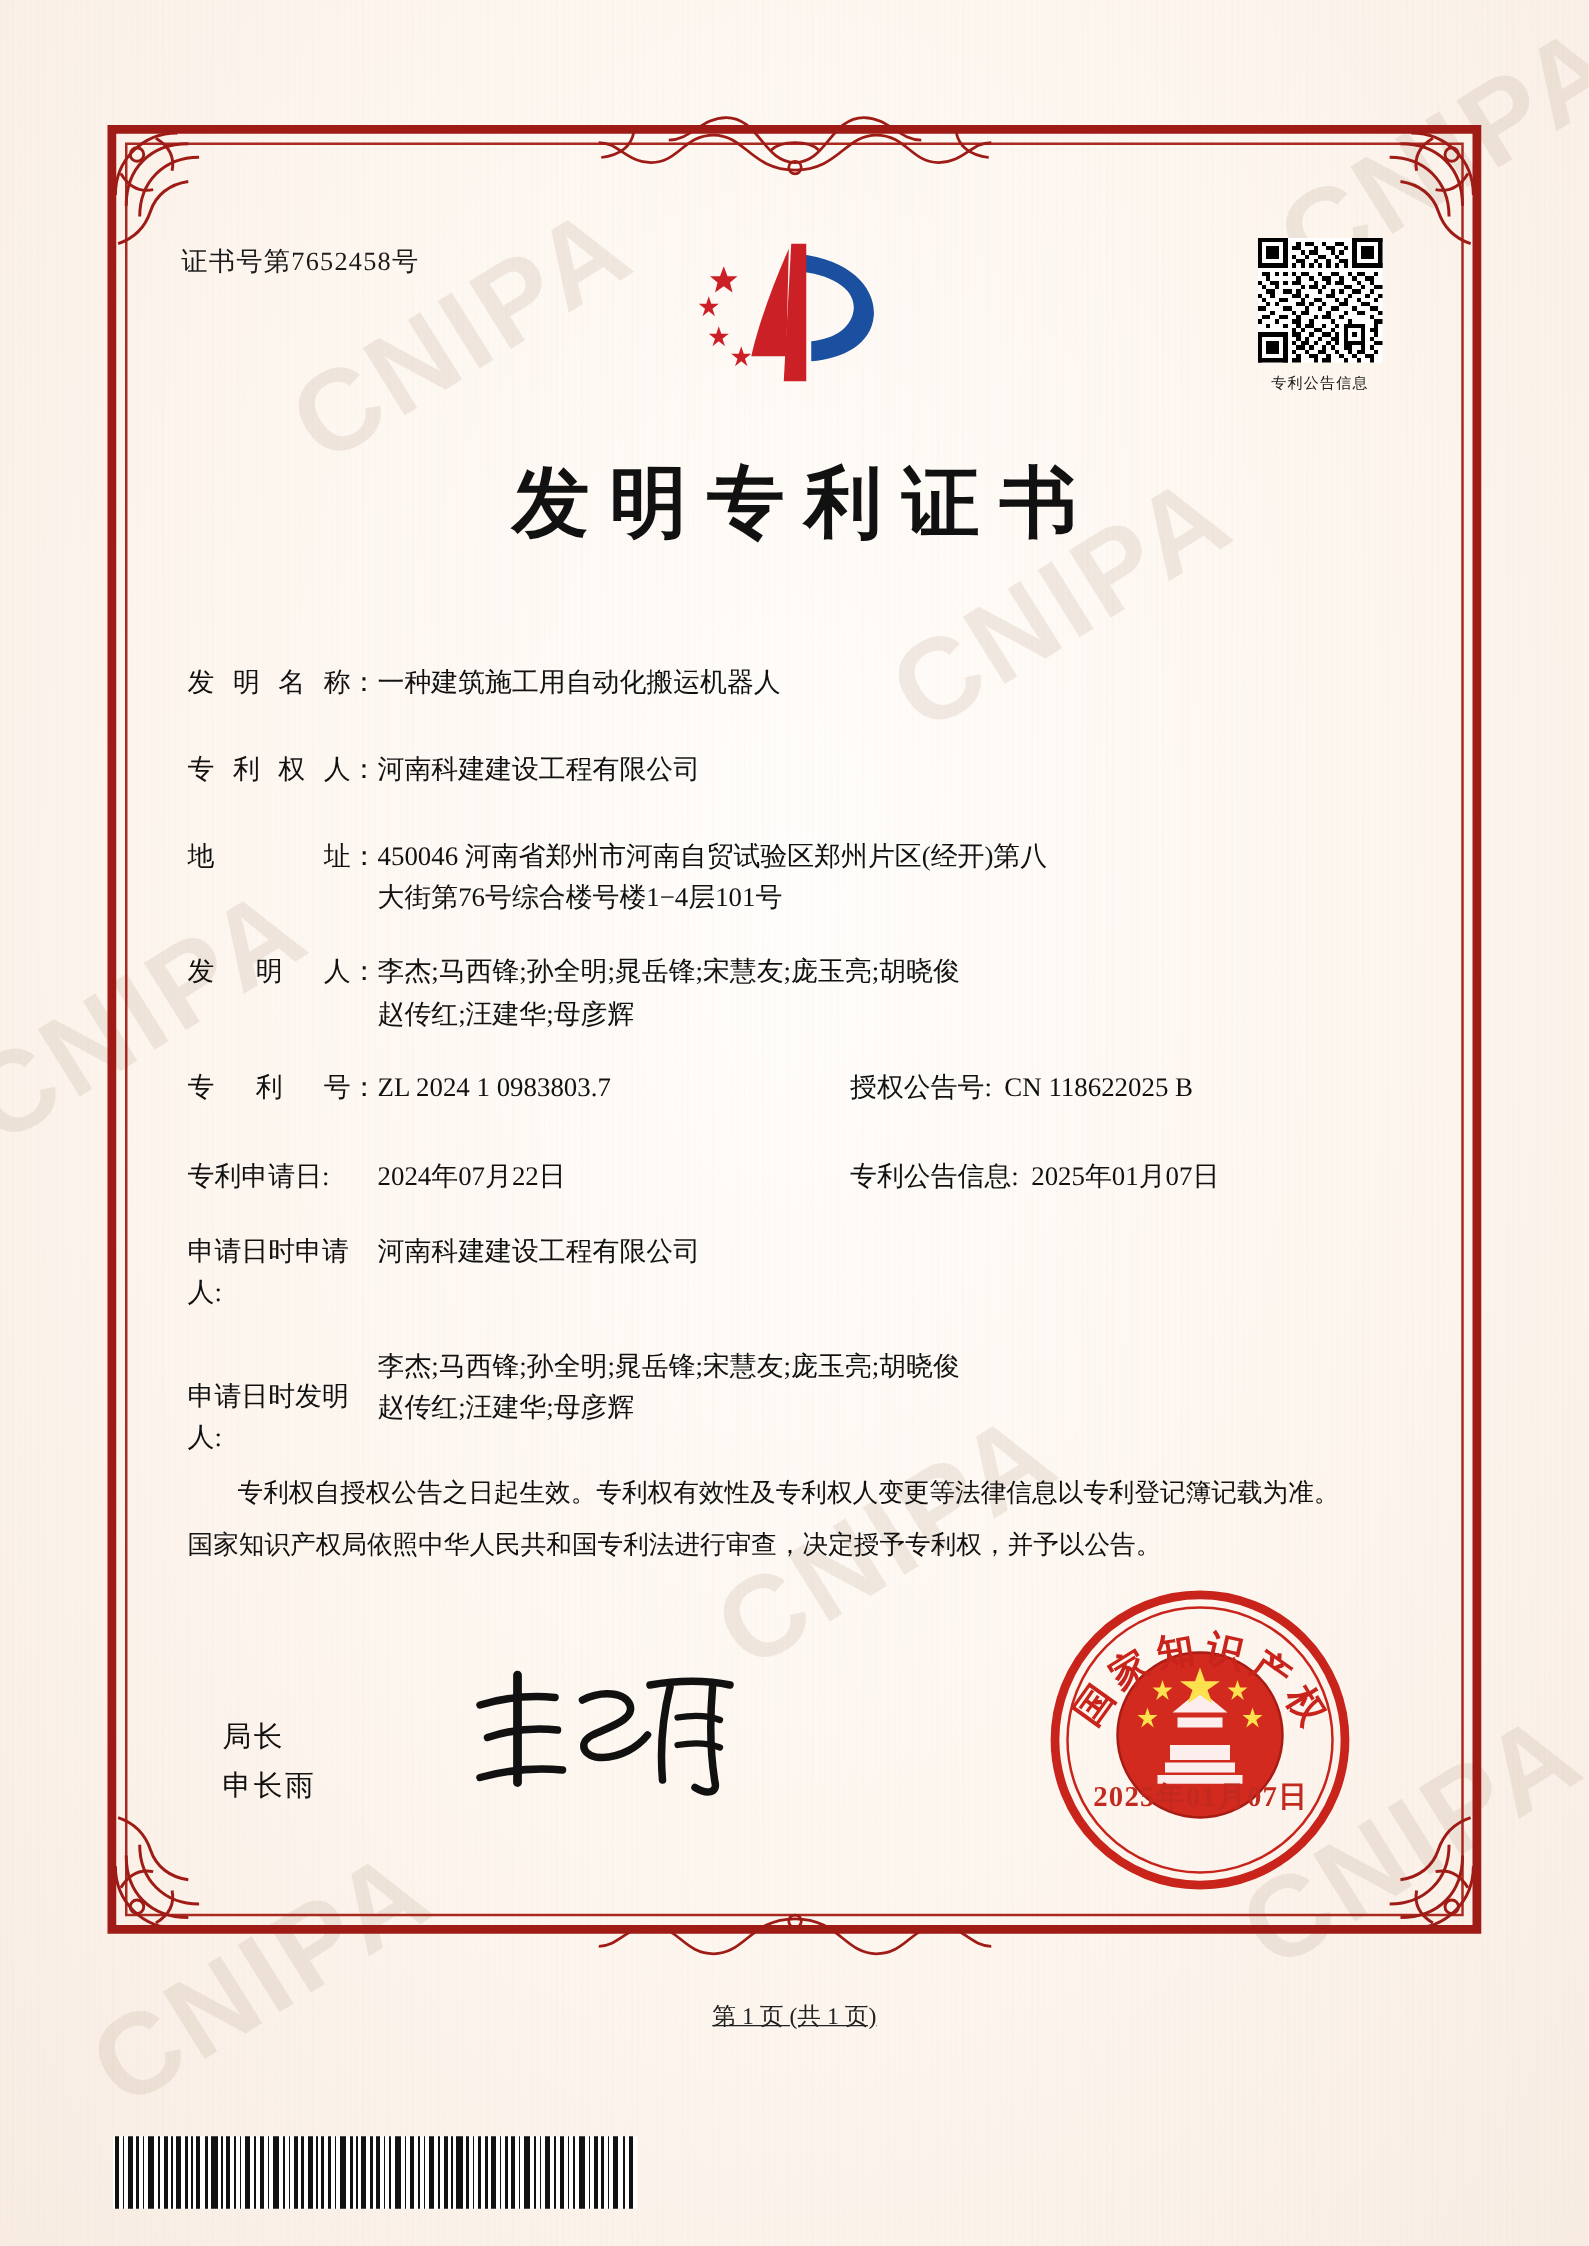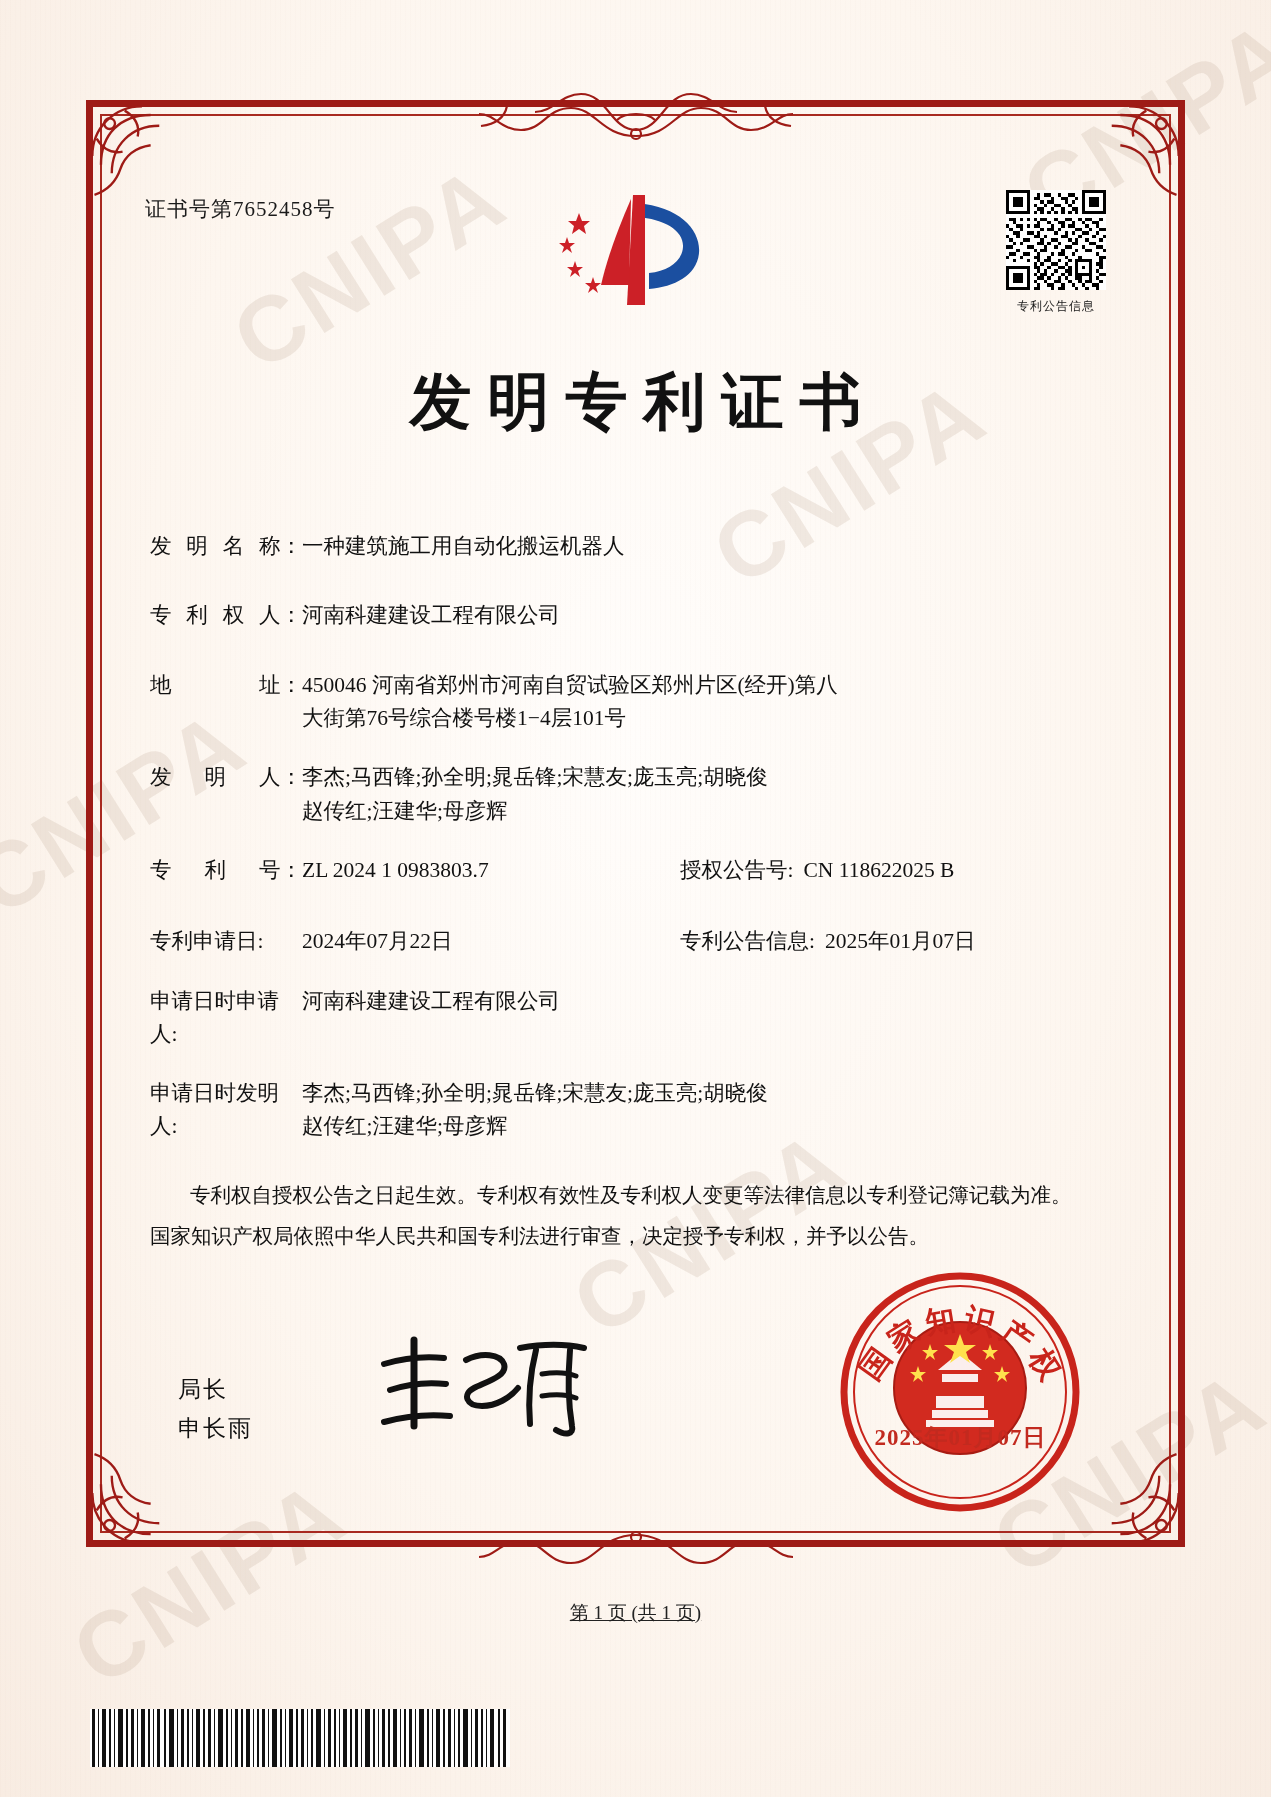--- a/index.html
+++ b/index.html
@@ -625,21 +625,21 @@
         <div class="val">2025年01月07日</div>
       </div>
     </div>
 
     <div class="row" style="">
       <div class="lbl" style="width:152px;">申请日时申请人:</div>
       <div class="val">河南科建建设工程有限公司</div>
     </div>
 
     <div class="row" style="margin-top:26px;">
-      <div class="lbl" style="width:152px;">申请日时发明人:</div>
+      <div class="lbl" style="width:152px;margin-top:24px;">申请日时发明人:</div>
       <div class="val">
         <span>李杰;马西锋;孙全明;晁岳锋;宋慧友;庞玉亮;胡晓俊</span>
         <span class="line2">赵传红;汪建华;母彦辉</span>
       </div>
     </div>
 
   </div>
 
   <div class="statement">
     <p>专利权自授权公告之日起生效。专利权有效性及专利权人变更等法律信息以专利登记簿记载为准。</p>

